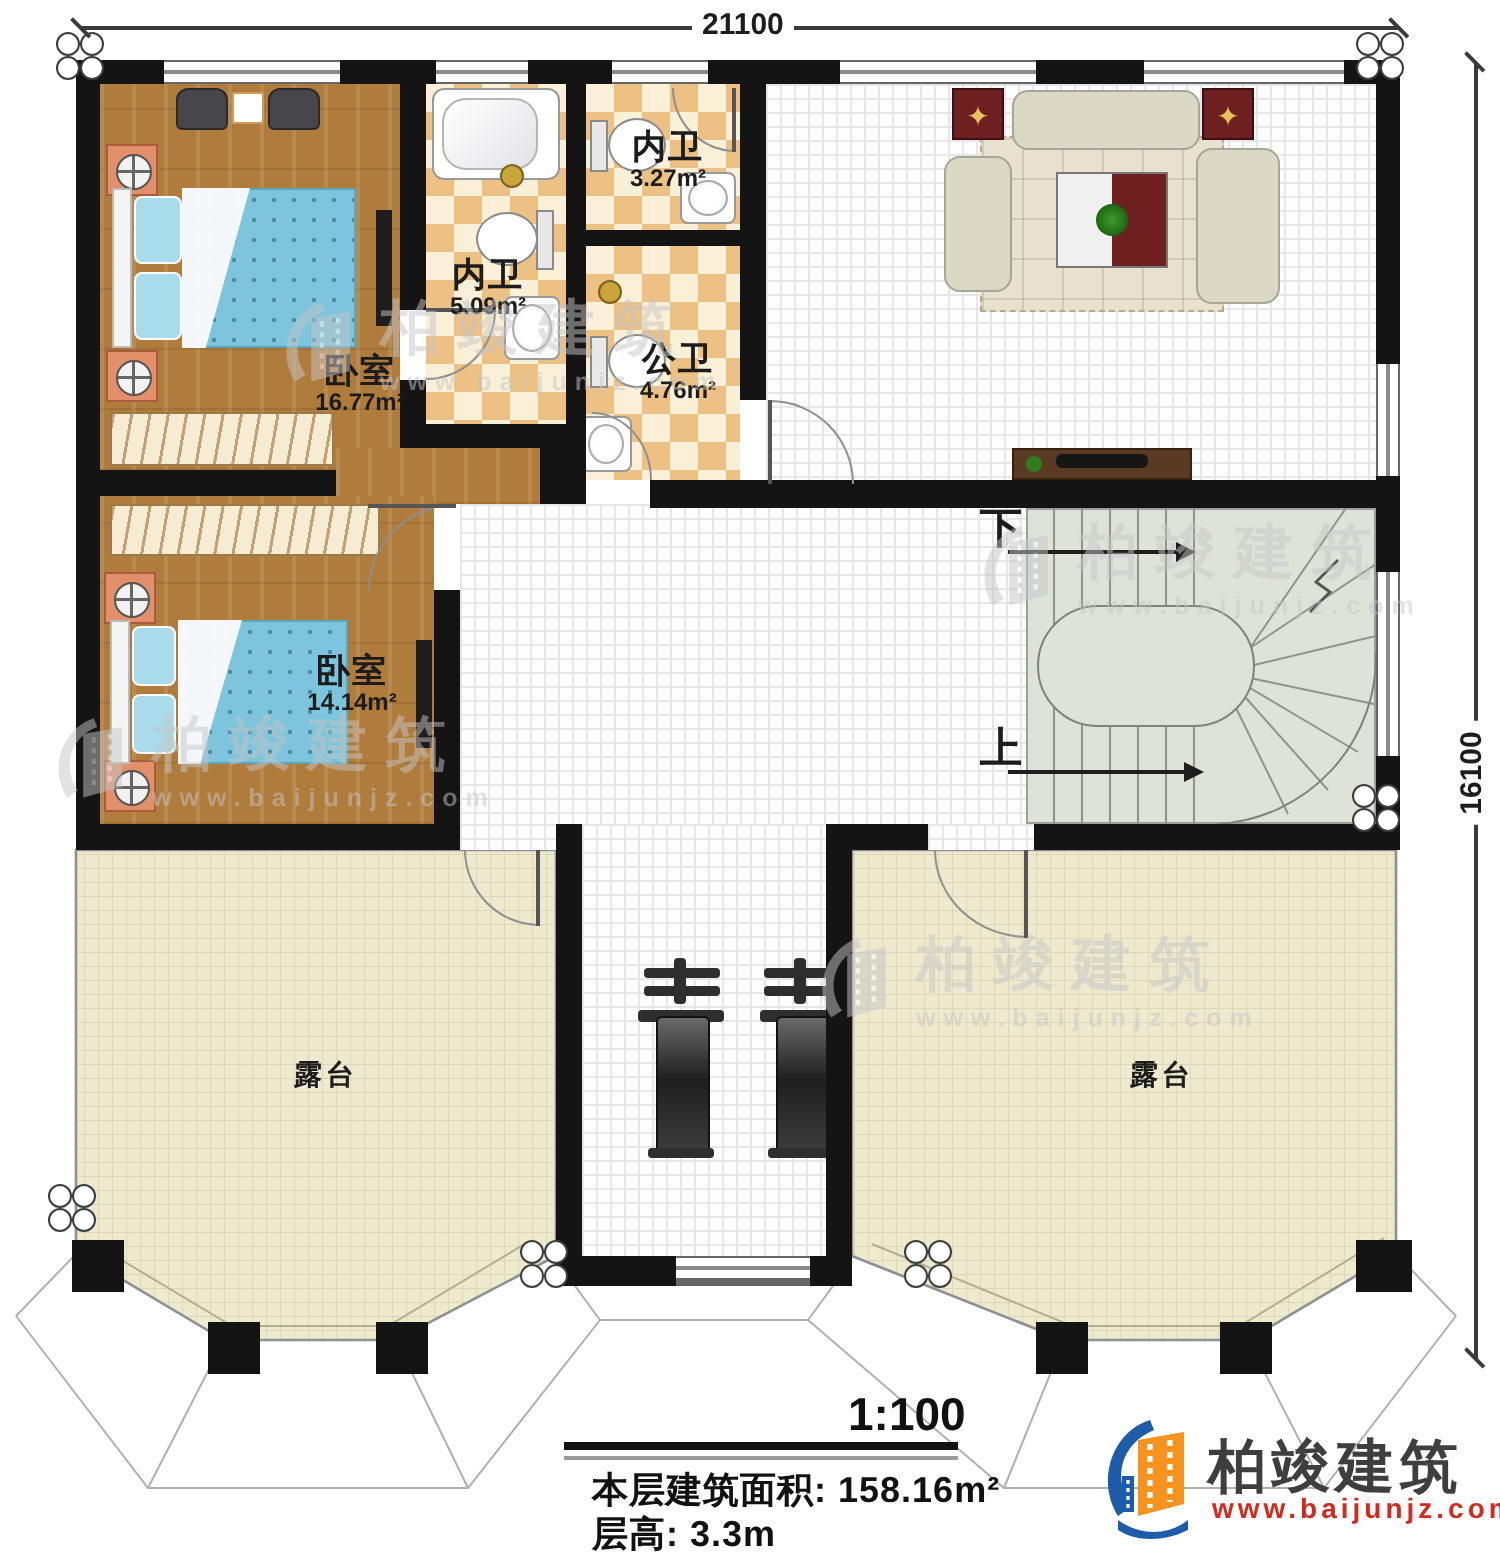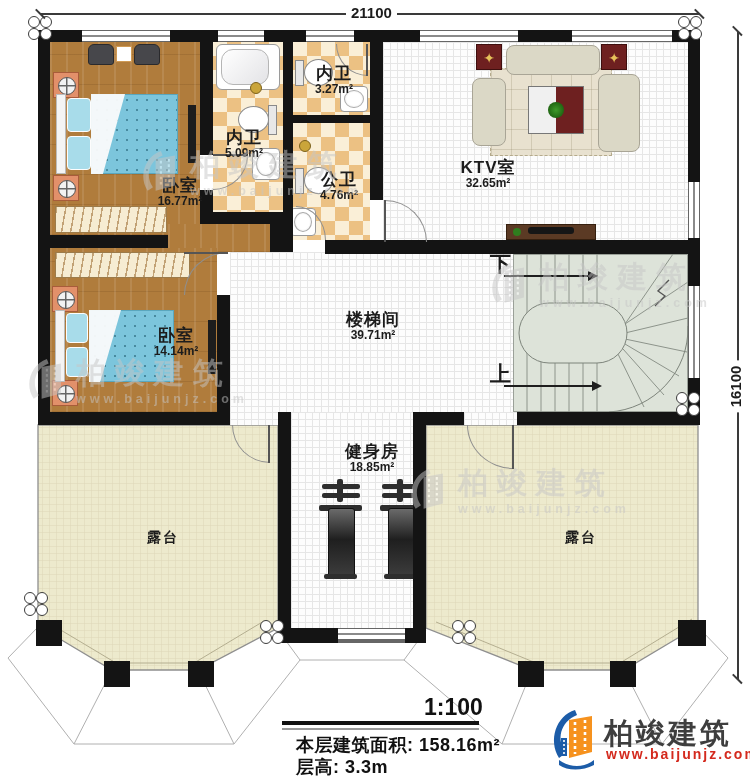--- a/index.html
+++ b/index.html
@@ -314,35 +314,23 @@
     <span class="rarea">5.09m²</span>
   </div>
   <div class="rlabel" style="left:302px;top:64px;width:64px;">
     <span class="rname">内卫</span>
     <span class="rarea">3.27m²</span>
   </div>
   <div class="rlabel" style="left:306px;top:170px;width:66px;">
     <span class="rname">公卫</span>
     <span class="rarea">4.76m²</span>
   </div>
-  <div class="rlabel" style="left:446px;top:158px;width:84px;">
-    <span class="rname">KTV室</span>
-    <span class="rarea">32.65m²</span>
-  </div>
-  <div class="rlabel" style="left:332px;top:310px;width:82px;">
-    <span class="rname">楼梯间</span>
-    <span class="rarea">39.71m²</span>
-  </div>
   <div class="rlabel" style="left:136px;top:326px;width:80px;">
     <span class="rname">卧室</span>
     <span class="rarea">14.14m²</span>
-  </div>
-  <div class="rlabel" style="left:331px;top:442px;width:82px;">
-    <span class="rname">健身房</span>
-    <span class="rarea">18.85m²</span>
   </div>
   <div class="rlabel" style="left:128px;top:530px;width:70px;">
     <span class="rname-big">露台</span>
   </div>
   <div class="rlabel" style="left:546px;top:530px;width:70px;">
     <span class="rname-big">露台</span>
   </div>
 
   <div class="updown" style="left:490px;top:250px;">下</div>
   <div class="hline" style="left:504px;top:275px;width:84px;"></div>

